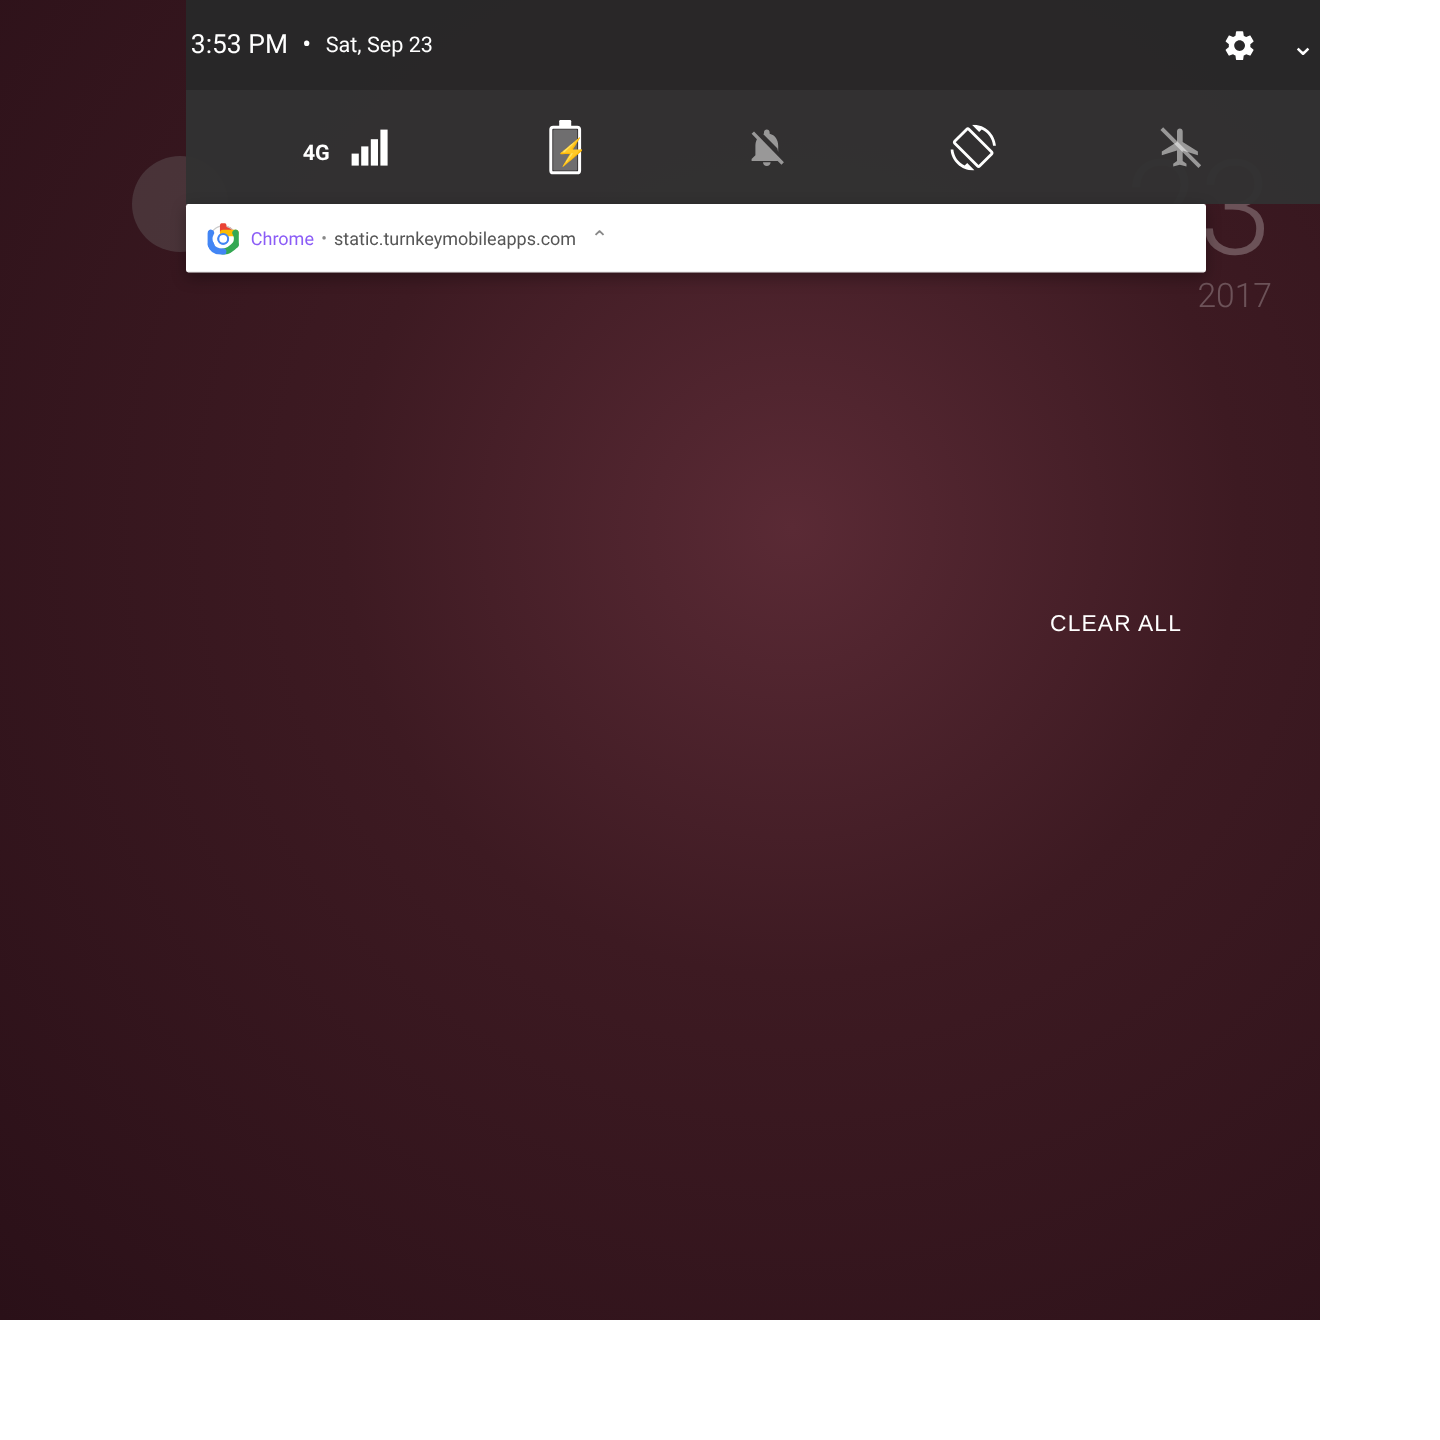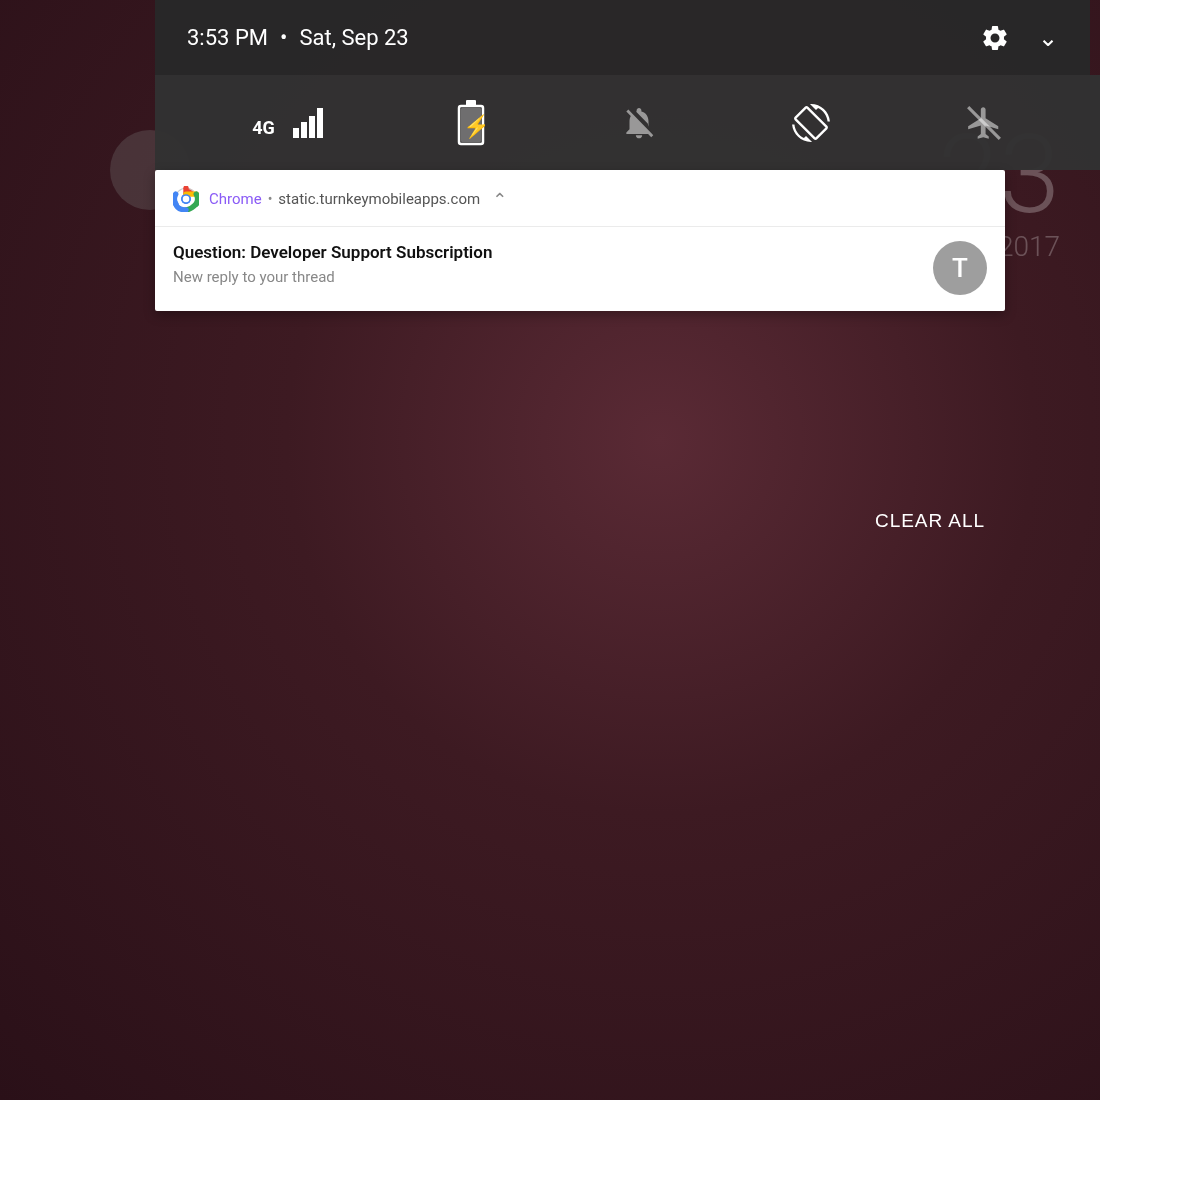--- a/index.html
+++ b/index.html
@@ -46,26 +46,26 @@
       height: 80px;
       border-radius: 50%;
       background: rgba(120,120,120,0.3);
     }
 
     
     .status-bar {
       position: absolute;
       top: 0;
       left: 155px;
-      right: 10px;
+      right: 0;
       height: 75px;
       background: rgba(40,40,40,0.97);
       display: flex;
       align-items: center;
-      padding: 0 32px;
+      padding: 0 4px;
       z-index: 10;
     }
 
     .status-bar-left {
       display: flex;
       align-items: center;
       gap: 6px;
       flex: 1;
     }
 
@@ -76,21 +76,21 @@
     }
 
     .dot-separator {
       color: white;
       font-size: 22px;
       margin: 0 6px;
     }
 
     .date-text {
       color: white;
-      font-size: 22px;
+      font-size: 18px;
       font-weight: 400;
     }
 
     .status-bar-right {
       display: flex;
       align-items: center;
       gap: 28px;
     }
 
     
@@ -380,27 +380,16 @@
     </svg>
 
     <div class="notif-app-info">
       <span class="notif-app-name">Chrome</span>
       <span class="notif-bullet">•</span>
       <span class="notif-url">static.turnkeymobileapps.com</span>
       <span class="notif-expand">⌃</span>
     </div>
   </div>
 
-  <div class="notification-body">
-    <div class="notif-content-row">
-      <div class="notif-text-block">
-        <div class="notif-title">Question: Developer Support Subscription</div>
-        <div class="notif-subtitle">New reply to your thread</div>
-      </div>
-      <div class="notif-avatar">
-        <span>T</span>
-      </div>
-    </div>
-  </div>
 
 </div>
 
 <button class="clear-all-btn">CLEAR ALL</button>
 
 </body></html>

